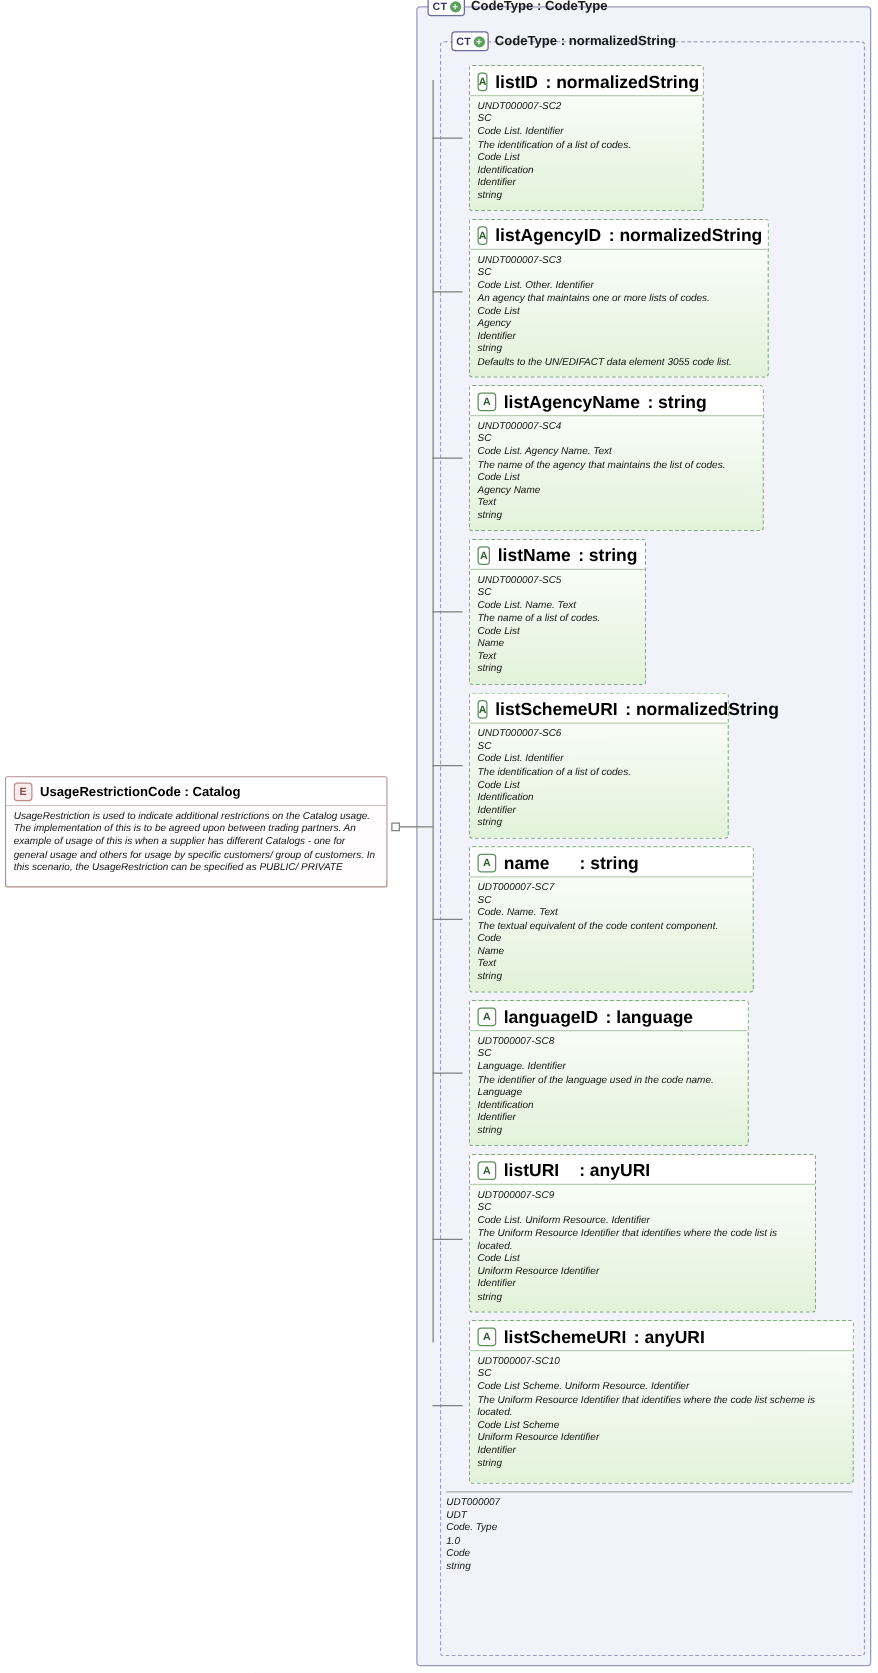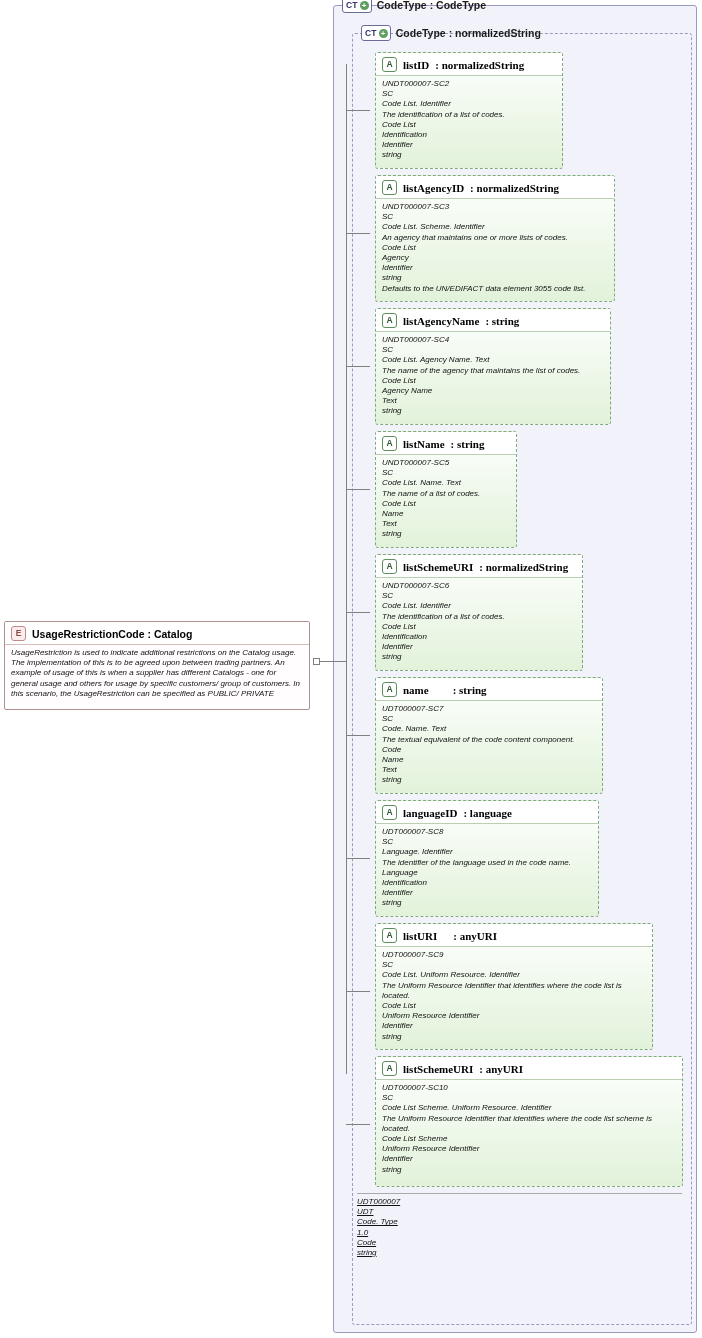--- a/index.html
+++ b/index.html
@@ -99,25 +99,24 @@
     line-height: 12px;
     text-align: center;
     font-size: 8.5px;
     font-weight: bold;
     color: #2d5c2d;
     background: #ffffff;
     border: 1px solid #5e8f5e;
     border-radius: 3px;
   }
   .attr > .hdr .aname {
-    font-size: 11px;
+    font-size: 14px;
     font-weight: bold;
     color: #000000;
     white-space: pre;
-    font-family: Liberation Serif, serif;
   }
   .attr > .body {
     padding: 3px 6px 4px 6px;
     font-size: 8px;
     font-style: italic;
     line-height: 10.2px;
     color: #111111;
   }
   .attr > .body div { white-space: normal; }
 
@@ -253,21 +252,21 @@
 
 <div class="node attr" style="left:375px; top:175px; width:240px; height:127px;">
   <div class="hdr">
     <span class="abadge">A</span>
     <span class="aname">listAgencyID</span>
     <span class="aname">: normalizedString</span>
   </div>
   <div class="body">
     <div>UNDT000007-SC3</div>
     <div>SC</div>
-    <div>Code List. Scheme. Identifier</div>
+    <div>Code List. Other. Identifier</div>
     <div>An agency that maintains one or more lists of codes.</div>
     <div>Code List</div>
     <div>Agency</div>
     <div>Identifier</div>
     <div>string</div>
     <div>Defaults to the UN/EDIFACT data element 3055 code list.</div>
   </div>
 </div>
 
 <div class="node attr" style="left:375px; top:308px; width:236px; height:117px;">
@@ -389,21 +388,21 @@
     <div>SC</div>
     <div>Code List Scheme. Uniform Resource. Identifier</div>
     <div>The Uniform Resource Identifier that identifies where the code list scheme is located.</div>
     <div>Code List Scheme</div>
     <div>Uniform Resource Identifier</div>
     <div>Identifier</div>
     <div>string</div>
   </div>
 </div>
 
-<div class="doc-block" style="left:357px; top:1193px; width:325px;text-decoration:underline;">
+<div class="doc-block" style="left:357px; top:1193px; width:325px;">
   <div class="rule"></div>
   <div>UDT000007</div>
   <div>UDT</div>
   <div>Code. Type</div>
   <div>1.0</div>
   <div>Code</div>
   <div>string</div>
 </div>
 
 </body></html>

